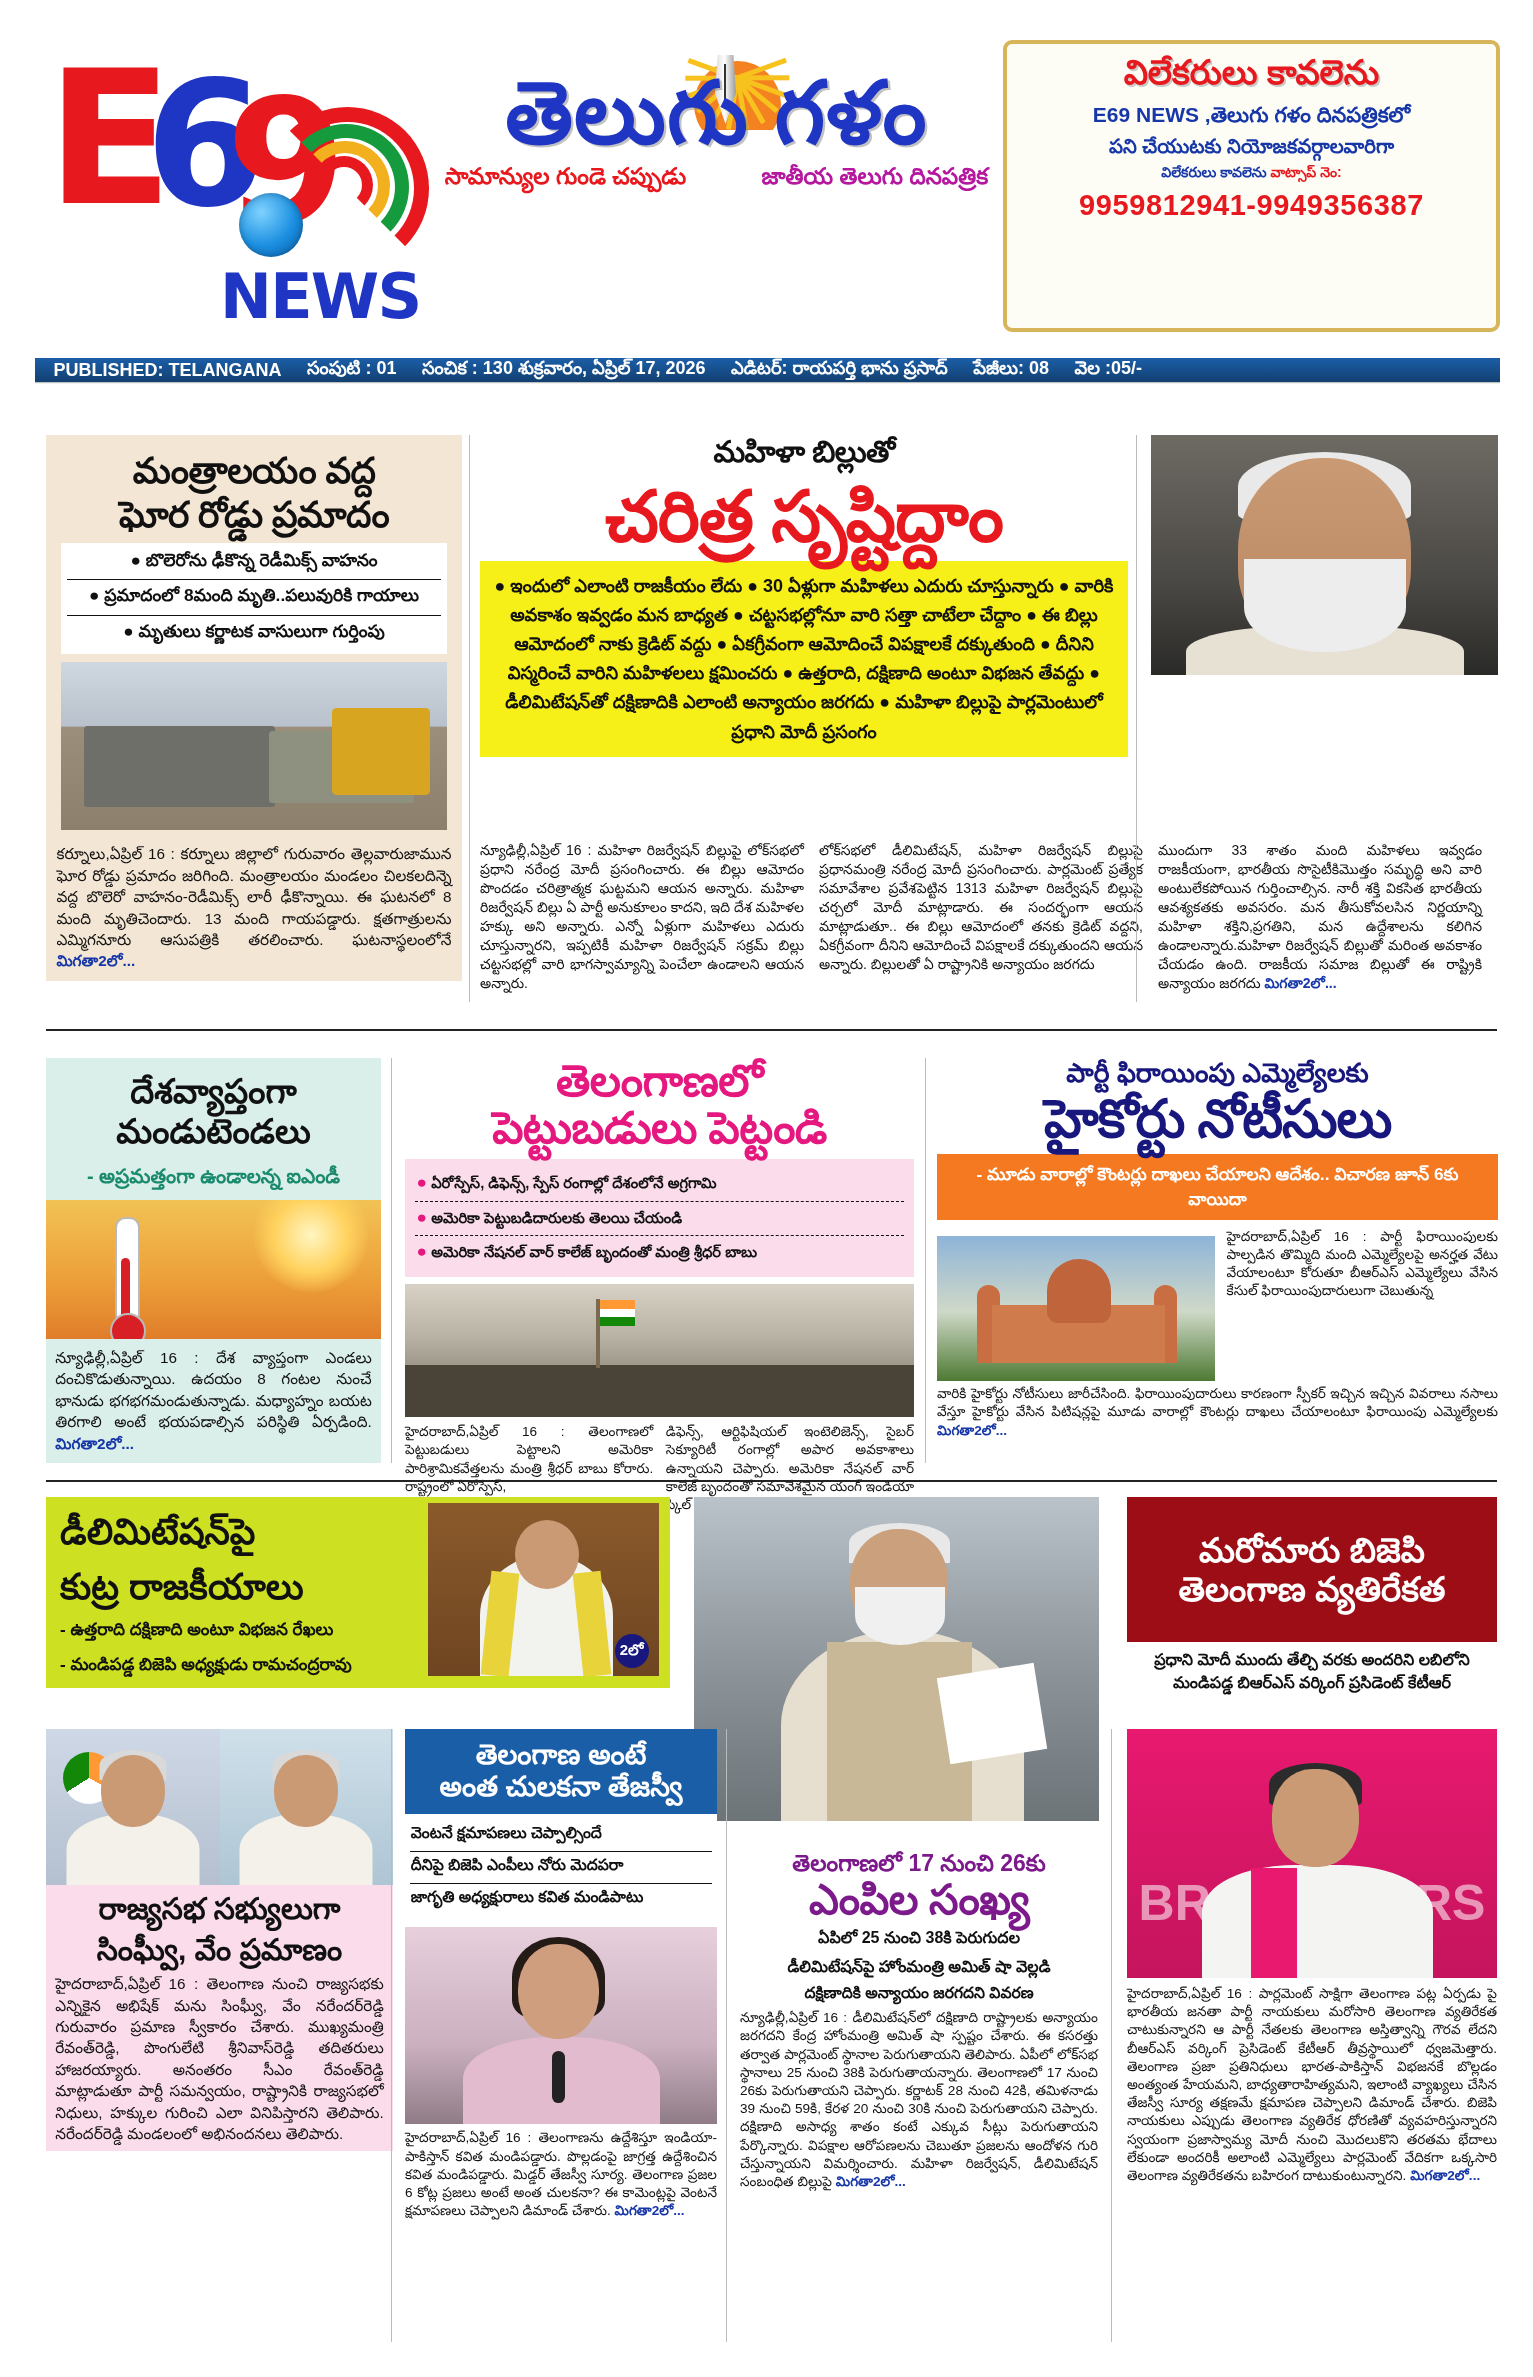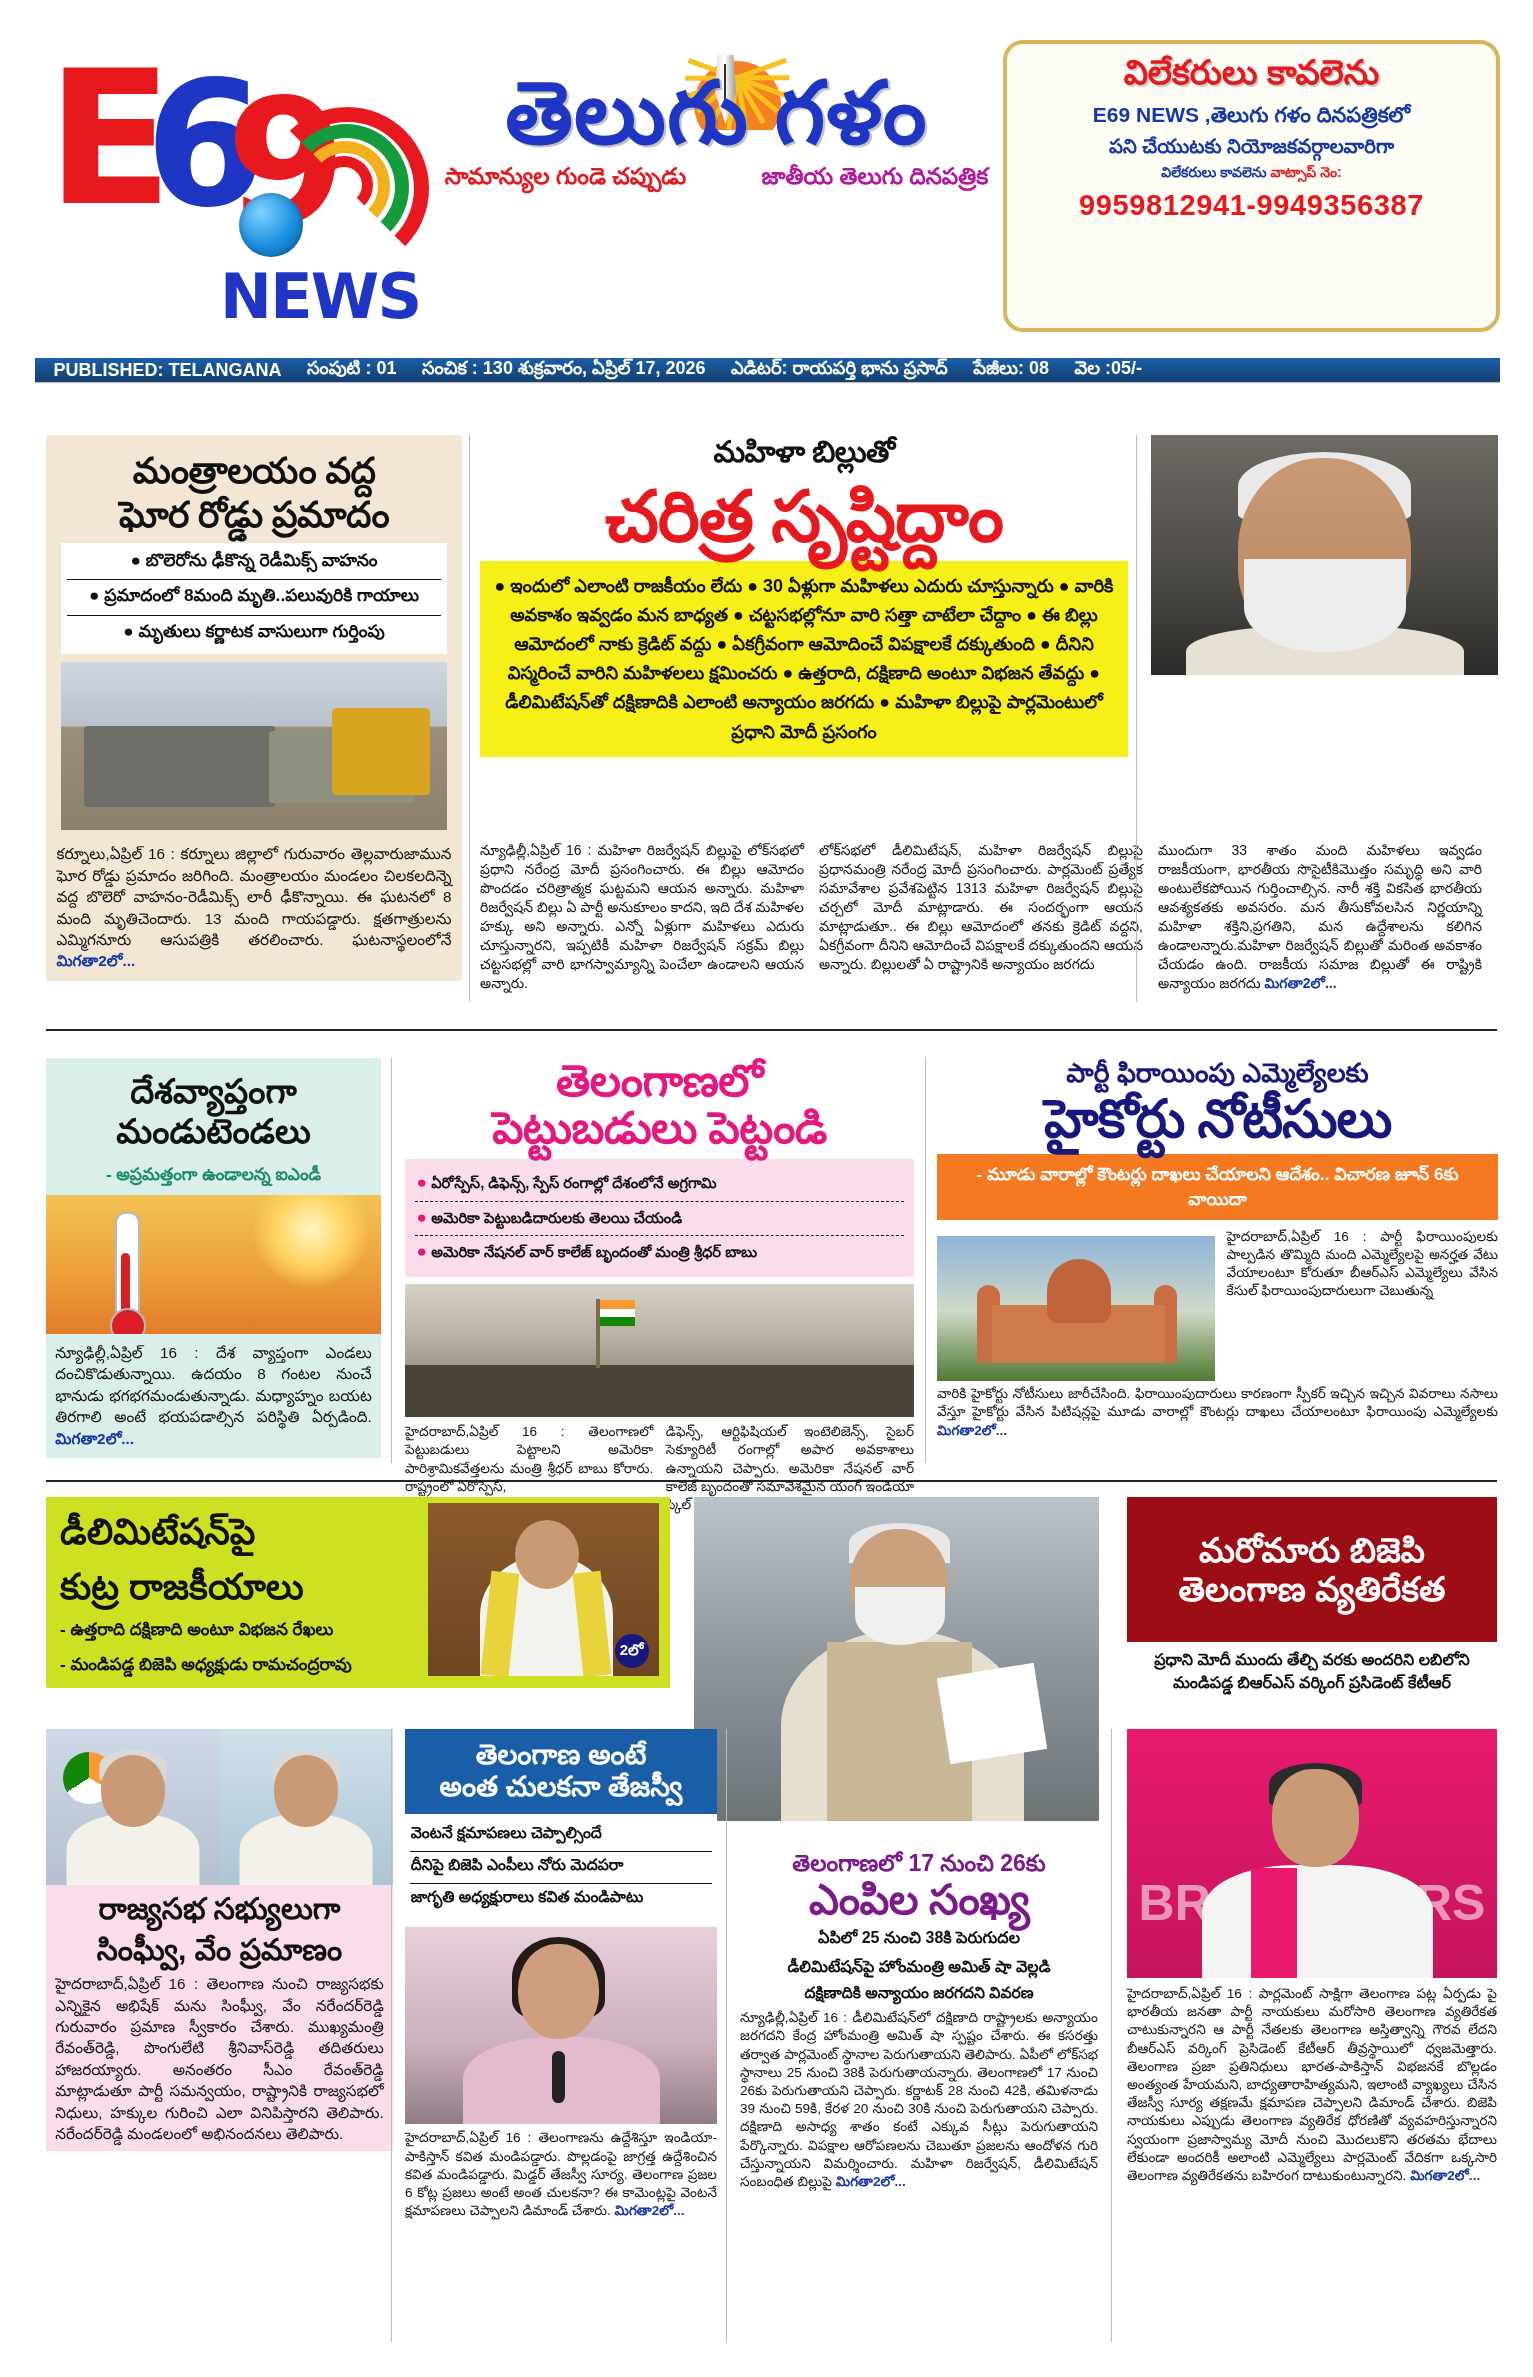--- a/index.html
+++ b/index.html
@@ -28,21 +28,21 @@
   .sun-disc{position:absolute;left:46px;top:35px;width:87px;height:87px;border-radius:50%;background:#f58220;}
   .ray{position:absolute;left:87px;top:52px;width:4.6px;height:52px;background:#f7c11e;transform-origin:2.3px 0;}
   .nib{position:absolute;left:715px;top:55px;width:21px;height:69px;background:linear-gradient(90deg,#dcdcdc,#fff 45%,#9a9a9a);
      clip-path:polygon(50% 100%,0 55%,12% 0,88% 0,100% 55%);}
   .nib-slit{position:absolute;left:724px;top:64px;width:2.3px;height:40px;background:#333;}
   .main-title{position:relative;font-size:87px;font-weight:bold;color:#1f35c4;line-height:1.0;letter-spacing:1.2px;
      text-shadow:2.3px 2.3px 0 rgba(120,120,120,.45);font-family:"Liberation Sans",sans-serif;white-space:nowrap;}
   .sub-tag{margin-top:7px;font-size:23px;color:#e8191e;font-weight:bold;display:flex;justify-content:space-between;padding:0 5.8px;}
   .sub-tag .right{color:#b5179e;}
 
-  .ad-box{position:absolute;left:1003px;top:40px;width:497px;height:292px;background:#fdfdf6;border:4px solid #d7b55a;border-radius:20px;
+  .ad-box{position:absolute;left:1003px;top:40px;width:497px;height:292px;background:#fdfdf6;border:4px solid #d7b55a;border-radius:9px;
      box-sizing:border-box;padding:9.3px 12.7px;text-align:center;}
   .ad-l1{font-size:34px;font-weight:bold;color:#e8191e;text-shadow:1.7px 1.7px 0 rgba(150,150,150,.5);line-height:1.15;}
   .ad-l2{font-size:21px;font-weight:bold;color:#1737a8;margin-top:9.3px;line-height:1.25;}
   .ad-l3{font-size:19.7px;font-weight:bold;color:#1737a8;margin-top:5.8px;line-height:1.25;}
   .ad-l4{font-size:14px;font-weight:bold;color:#1737a8;margin-top:5.8px;line-height:1.25;}
   .ad-l4 .wa{color:#e8191e;}
   .ad-phone{font-size:29px;font-weight:bold;color:#e8191e;margin-top:7px;letter-spacing:0.6px;}
 
   
   .infobar{position:absolute;left:35px;top:358px;width:1465px;height:24px;
@@ -87,21 +87,21 @@
   .modi-kurta{position:absolute;left:35px;top:191px;width:278px;height:64px;background:#e7e1d4;border-radius:40% 40% 0 0;}
 
   
   .b1-cols{position:absolute;left:480px;top:841px;width:1018px;display:flex;gap:15px;}
   .b1-cols .col{width:324px;font-size:14px;line-height:1.36;text-align:justify;}
 
   
   .b2-left{position:absolute;left:46px;top:1058px;width:335px;}
   .b2-head-box{background:#daeeea;padding:12.7px 8px 8px 8px;text-align:center;}
   .b2-head{font-size:34px;font-weight:bold;line-height:1.2;}
-  .b2-sub{background:#daeeea;font-size:17px;font-weight:bold;color:#1a8a6e;text-align:center;padding:4.6px 5.8px 7px 5.8px;}
+  .b2-sub{background:#daeeea;font-size:20px;font-weight:bold;color:#1a8a6e;text-align:center;padding:4.6px 5.8px 7px 5.8px;}
   .b2-photo{margin:0;height:139px;position:relative;overflow:hidden;
      background:linear-gradient(180deg,#f2c255 0%,#eda13a 55%,#e07d2a 100%);}
   .thermo{position:absolute;left:69px;top:17.3px;width:21px;height:104px;background:#fff;border:2.9px solid #b9b9b9;border-radius:10.4px;}
   .thermo-fill{position:absolute;left:75px;top:58px;width:9.3px;height:64px;background:#d81f26;border-radius:5.8px;}
   .thermo-bulb{position:absolute;left:64px;top:113px;width:32px;height:32px;background:#d81f26;border-radius:50%;border:2.9px solid #b9b9b9;}
   .sunflare{position:absolute;right:11.6px;top:-23px;width:116px;height:116px;border-radius:50%;
      background:radial-gradient(circle,#fff6c2 0%,#ffd25e 45%,rgba(255,210,94,0) 72%);}
   .b2-body{background:#daeeea;padding:8px 9.3px 9.3px 9.3px;}
 
   .b2-center{position:absolute;left:405px;top:1058px;width:509px;text-align:center;}

